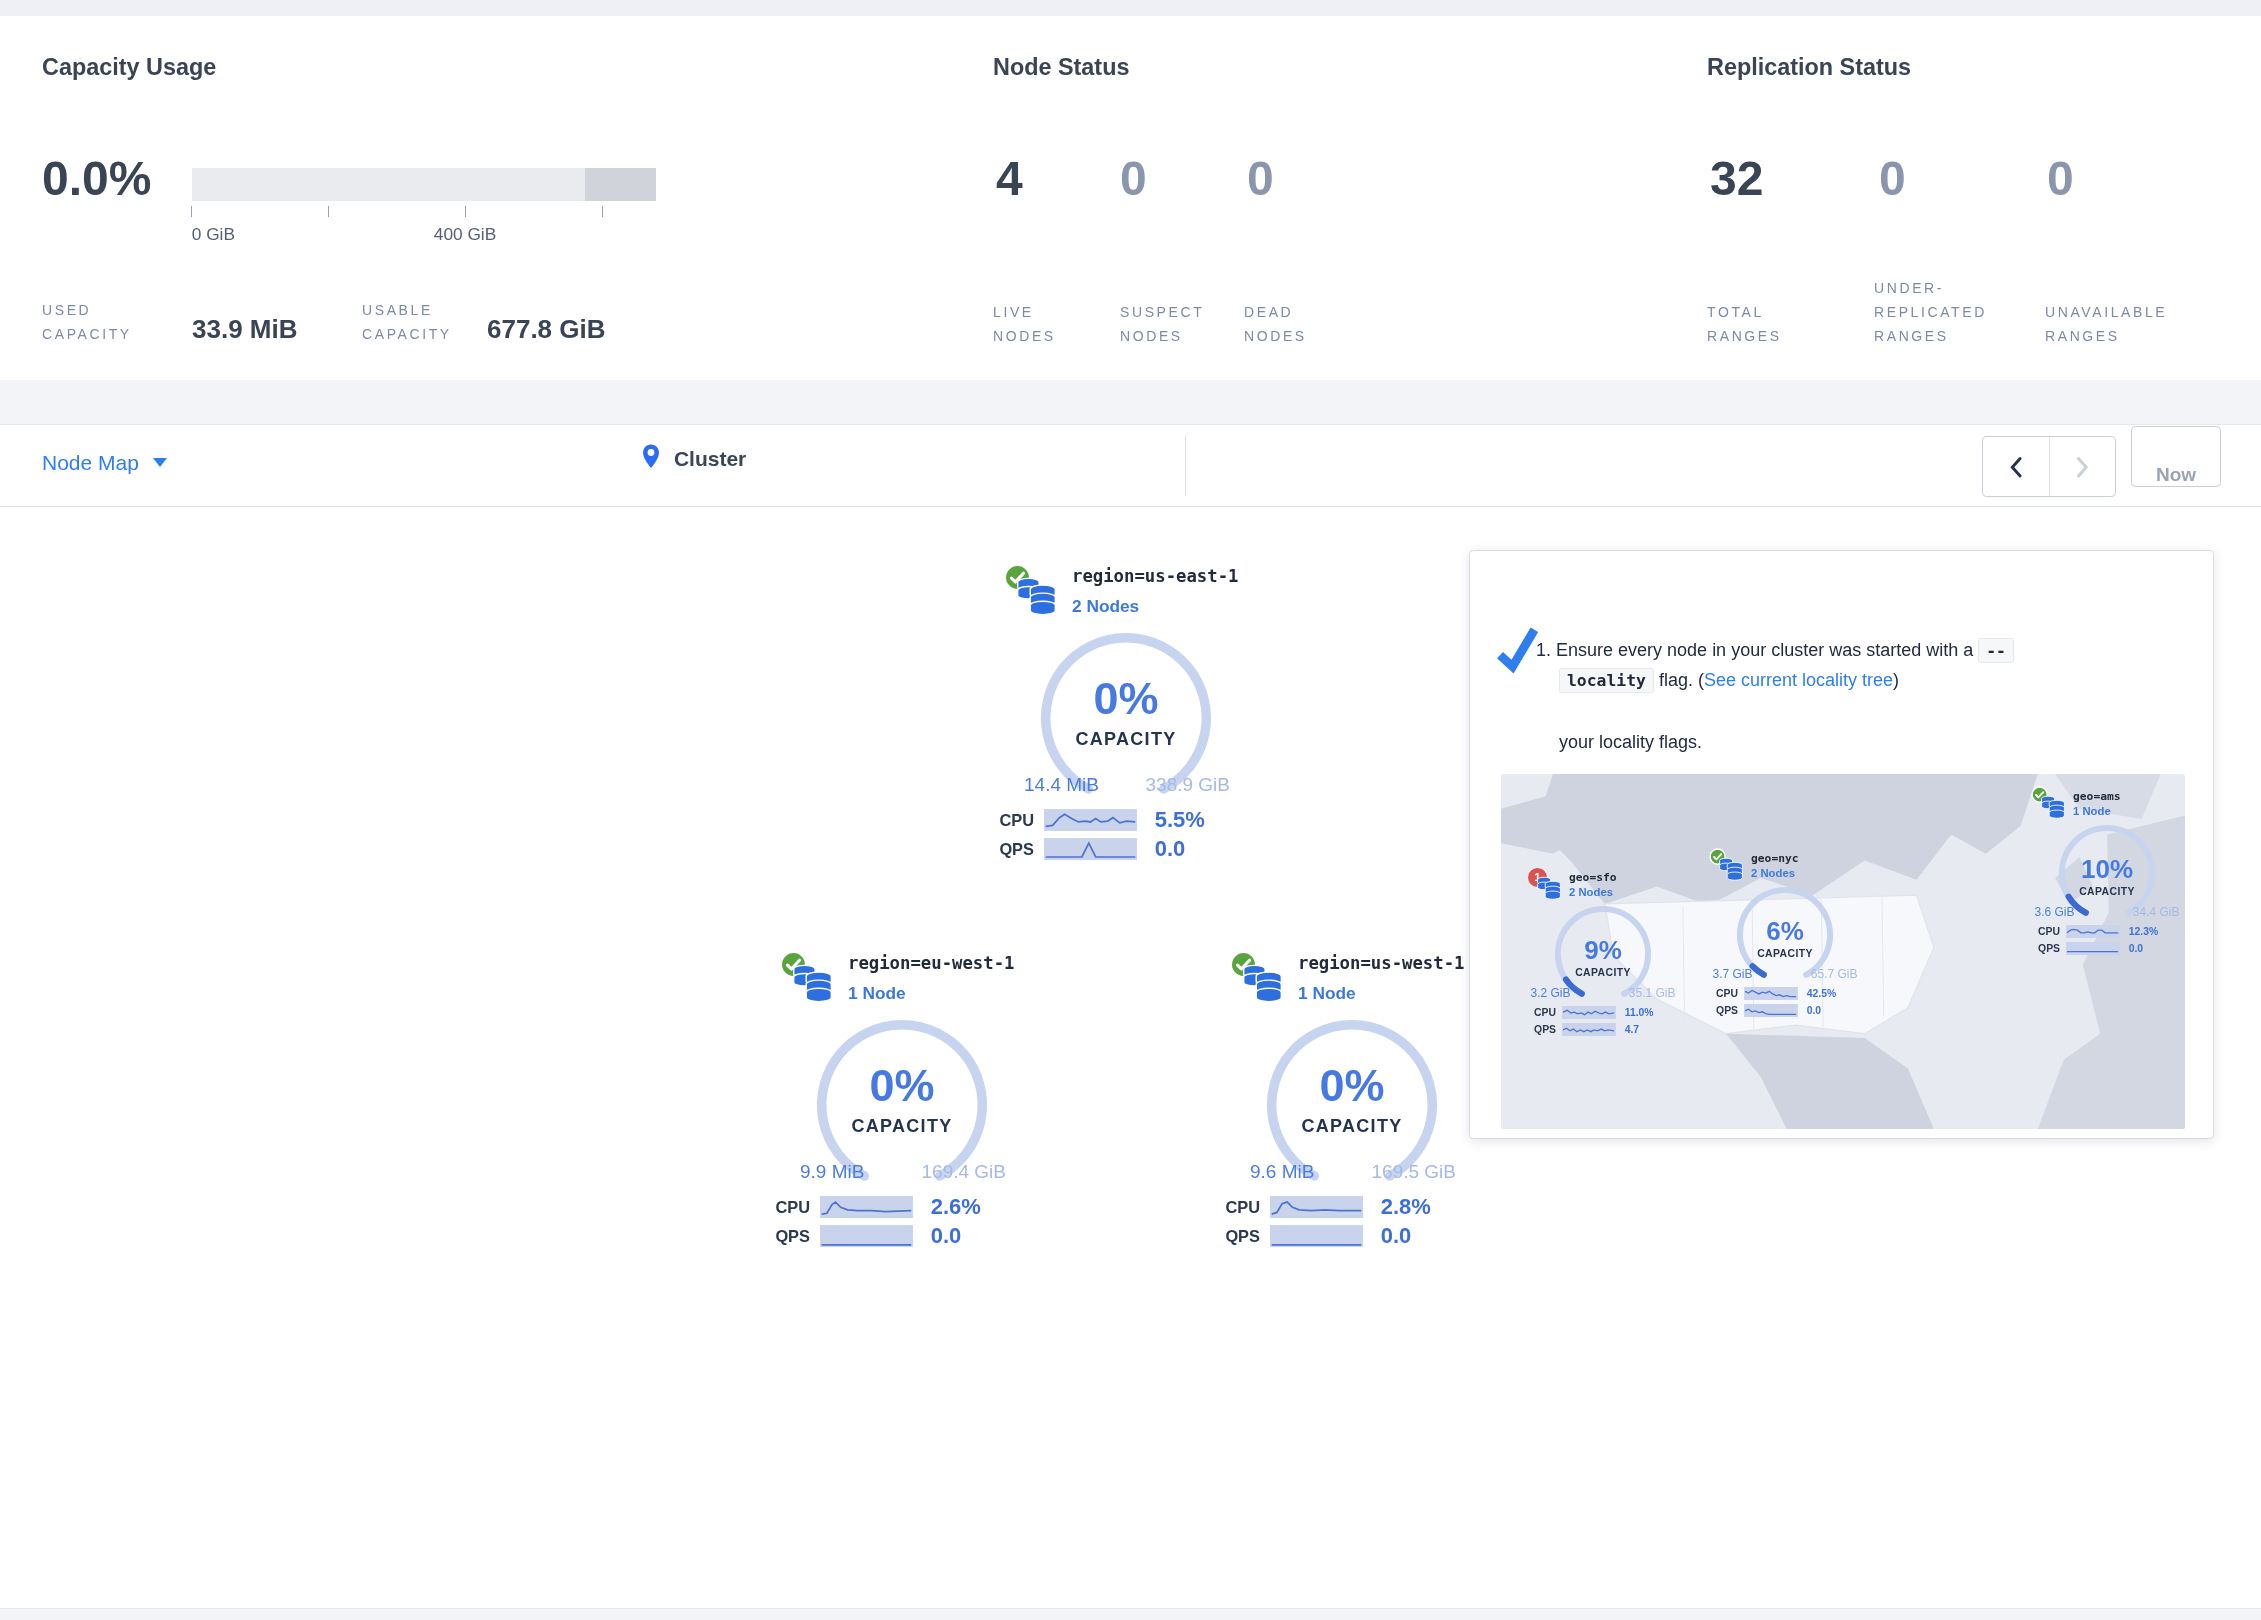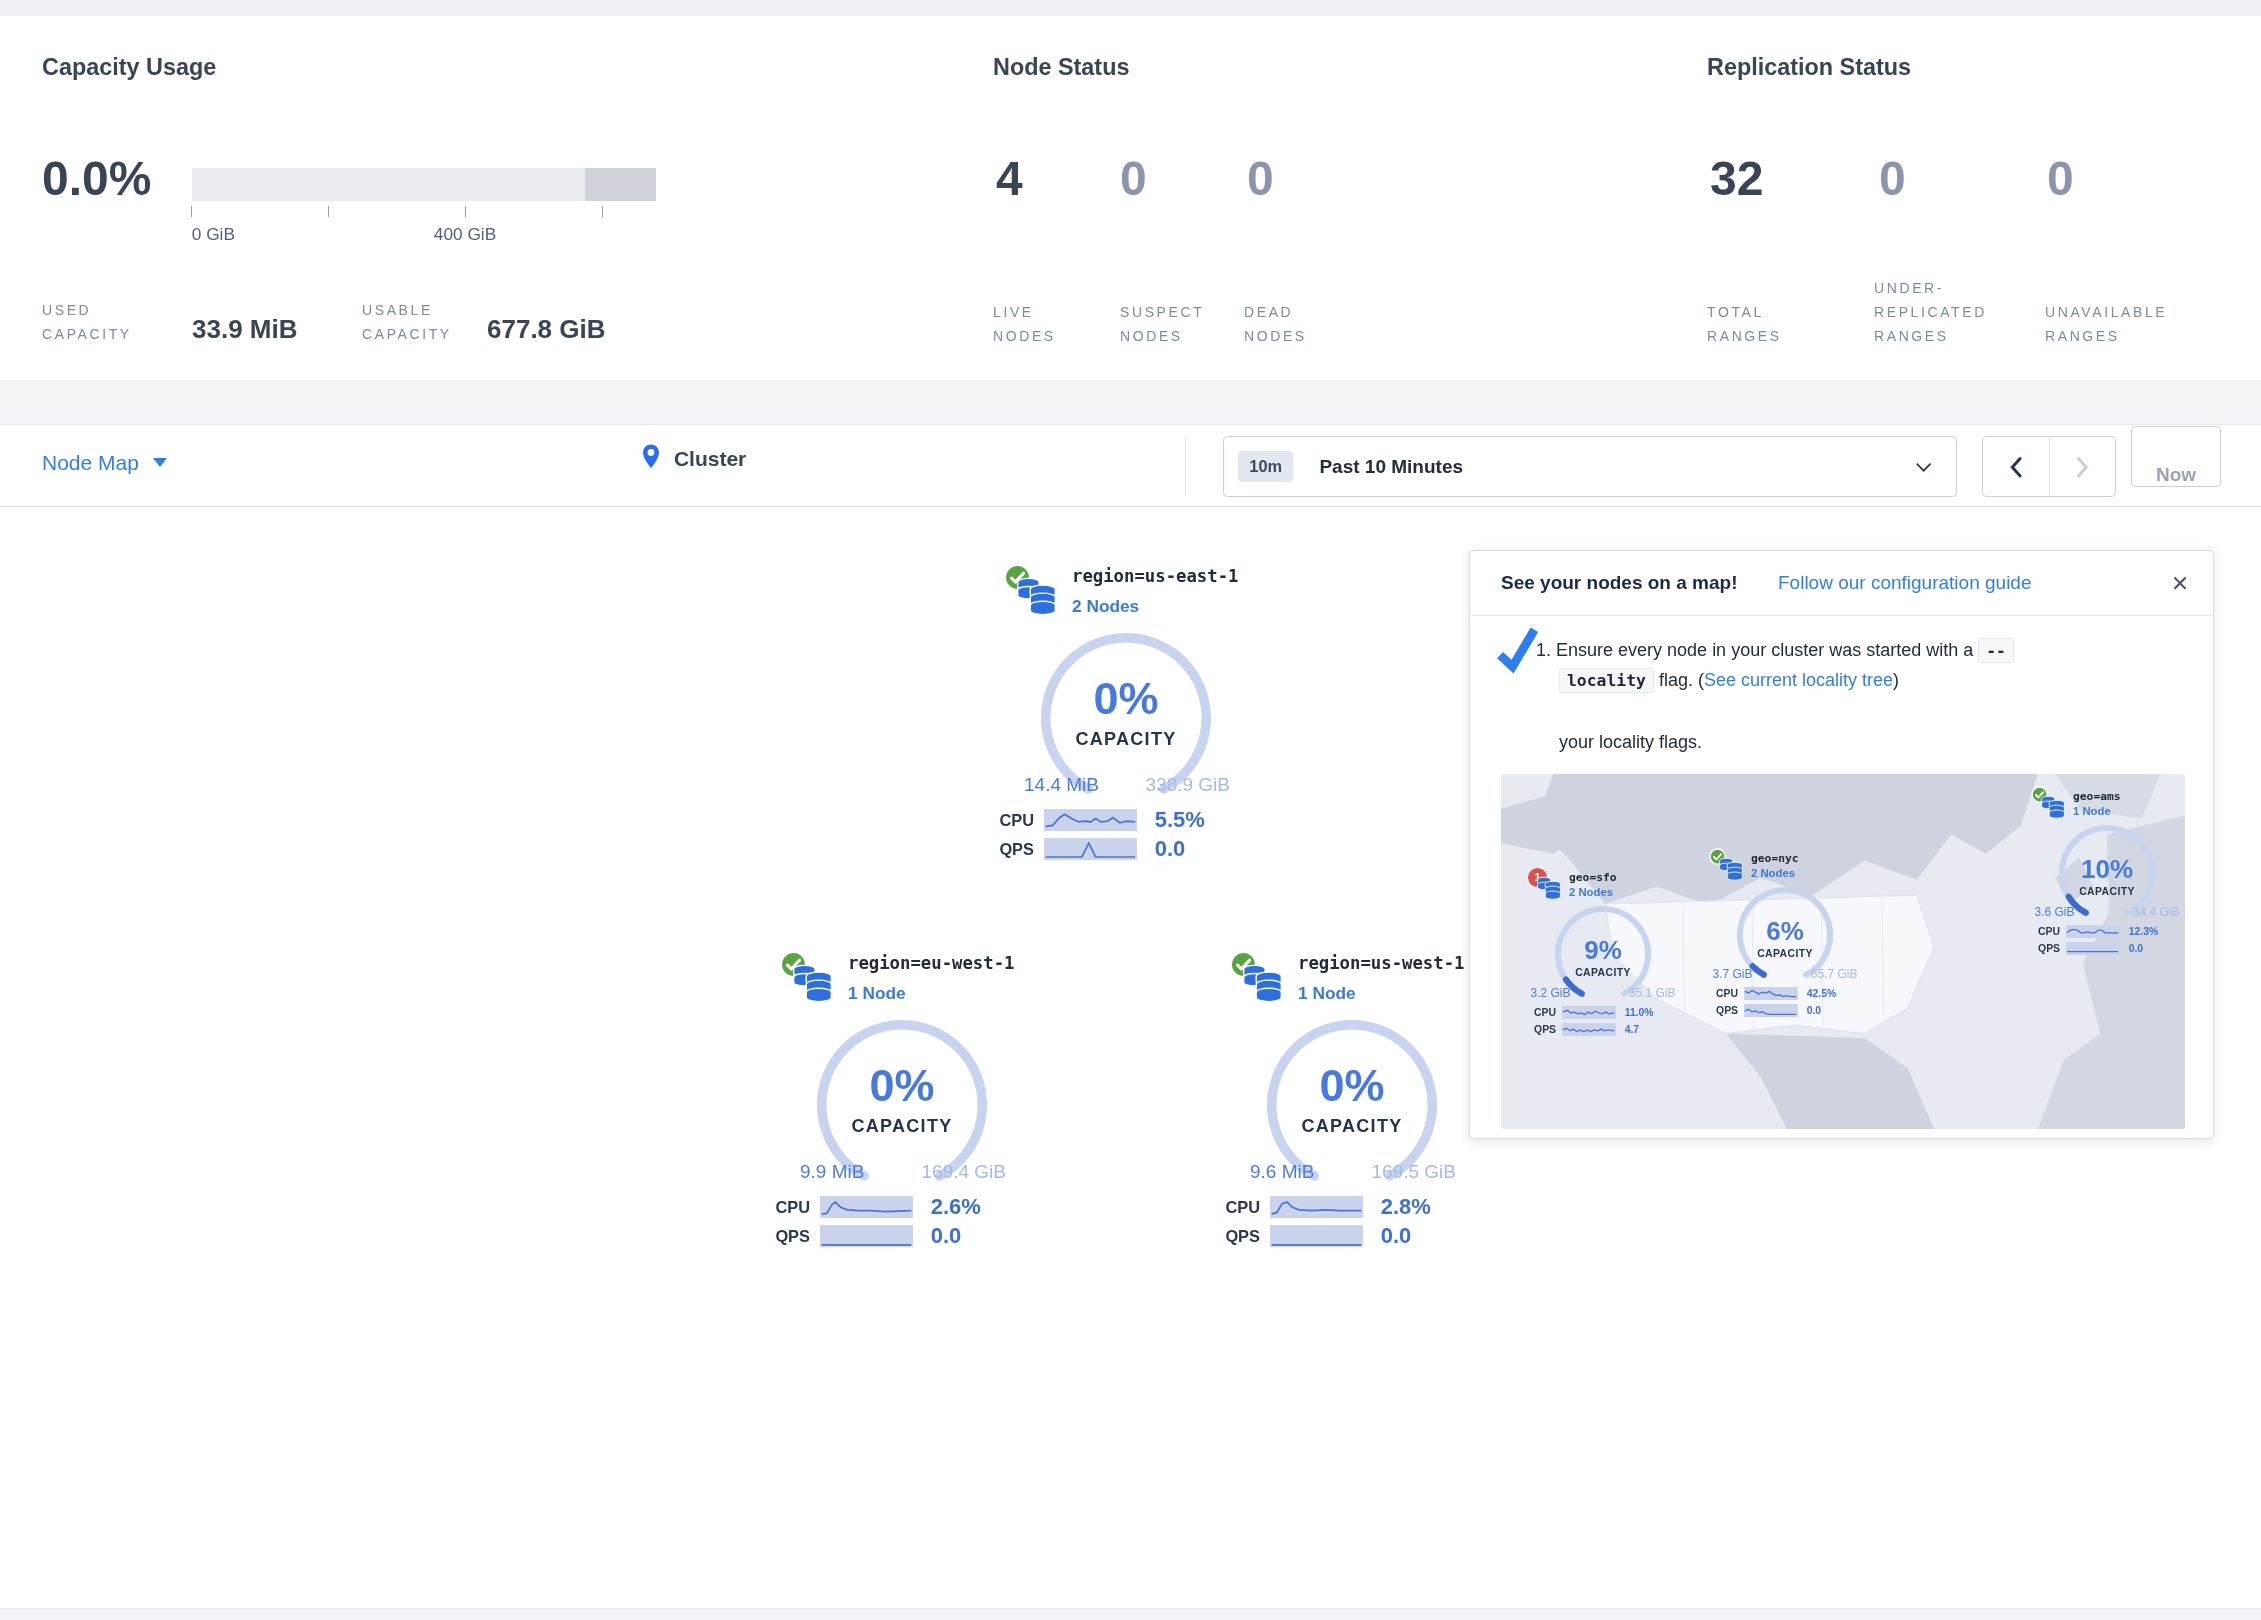--- a/index.html
+++ b/index.html
@@ -160,27 +160,20 @@
     </div>
     <div class="abs" style="left:639px;top:17.3px;">
       <svg width="24" height="33" viewBox="0 0 24 30" style="vertical-align:middle;">
         <path d="M12 1C7.6 1 4 4.6 4 9c0 6.6 8 15.5 8 15.5S20 15.6 20 9c0-4.4-3.6-8-8-8z" fill="#2a6cf5"></path>
         <circle cx="12" cy="9" r="3.4" fill="#fff"></circle>
       </svg>
       <span class="crumb-text" style="margin-left:7px;vertical-align:middle;">Cluster</span>
     </div>
     <div class="abs tb-divider" style="left:1185px;top:10.4px;height:61px;"></div>
 
-    <div class="abs time-box" style="left:1223px;top:11.3px;width:732px;height:59px;">
-      <span class="time-badge" style="margin-left:14px;">10m</span>
-      <span class="time-label" style="margin-left:26px;">Past 10 Minutes</span>
-      <svg width="17.3" height="10.4" viewBox="0 0 20 12" style="margin-left:auto;margin-right:24px;">
-        <polyline points="2,2 10,10 18,2" fill="none" stroke="#2b3852" stroke-width="2"></polyline>
-      </svg>
-    </div>
 
     <div class="abs btn" style="left:1982px;top:11.3px;width:132px;height:59px;">
       <div class="abs" style="left:0;top:0;width:66px;height:59px;display:flex;align-items:center;justify-content:center;">
         <svg width="15.6" height="22.5" viewBox="0 0 18 26">
           <polyline points="14,3 5,13 14,23" fill="none" stroke="#25334d" stroke-width="3.4" stroke-linecap="round"></polyline>
         </svg>
       </div>
       <div class="abs tb-divider" style="left:66px;top:0;height:59px;"></div>
       <div class="abs" style="left:67px;top:0;width:65px;height:59px;display:flex;align-items:center;justify-content:center;">
         <svg width="15.6" height="22.5" viewBox="0 0 18 26">
@@ -330,25 +323,20 @@
       <span class="m-label">QPS</span>
       <svg class="spark" width="93" height="22.5" viewBox="0 0 108 26">
         <rect width="108" height="26"></rect>
           <polyline points="2,23 106,23"></polyline>
       </svg>
       <span class="m-val">0.0</span>
     </div>
   </div>
 
   <div class="abs popup">
-    <div class="popup-header">
-      <span class="popup-title abs" style="left:31px;top:21px;">See your nodes on a map!</span>
-      <span class="popup-link abs" style="left:308px;top:21px;">Follow our configuration guide</span>
-      <span class="popup-close abs" style="right:24px;top:20px;">✕</span>
-    </div>
 
     <svg class="abs" style="left:24px;top:74px;transform:rotate(-6deg);" width="48" height="50" viewBox="0 0 60 60">
       <path d="M7,34 L21,50 L53,7" stroke="#2f7ef0" stroke-width="11" fill="none"></path>
     </svg>
 
     <div class="step-line" style="left:66px;top:85px;">
       <span>1.</span>
       <span>Ensure every node in your cluster was started with a</span>
       <span class="code">--</span>
     </div>

